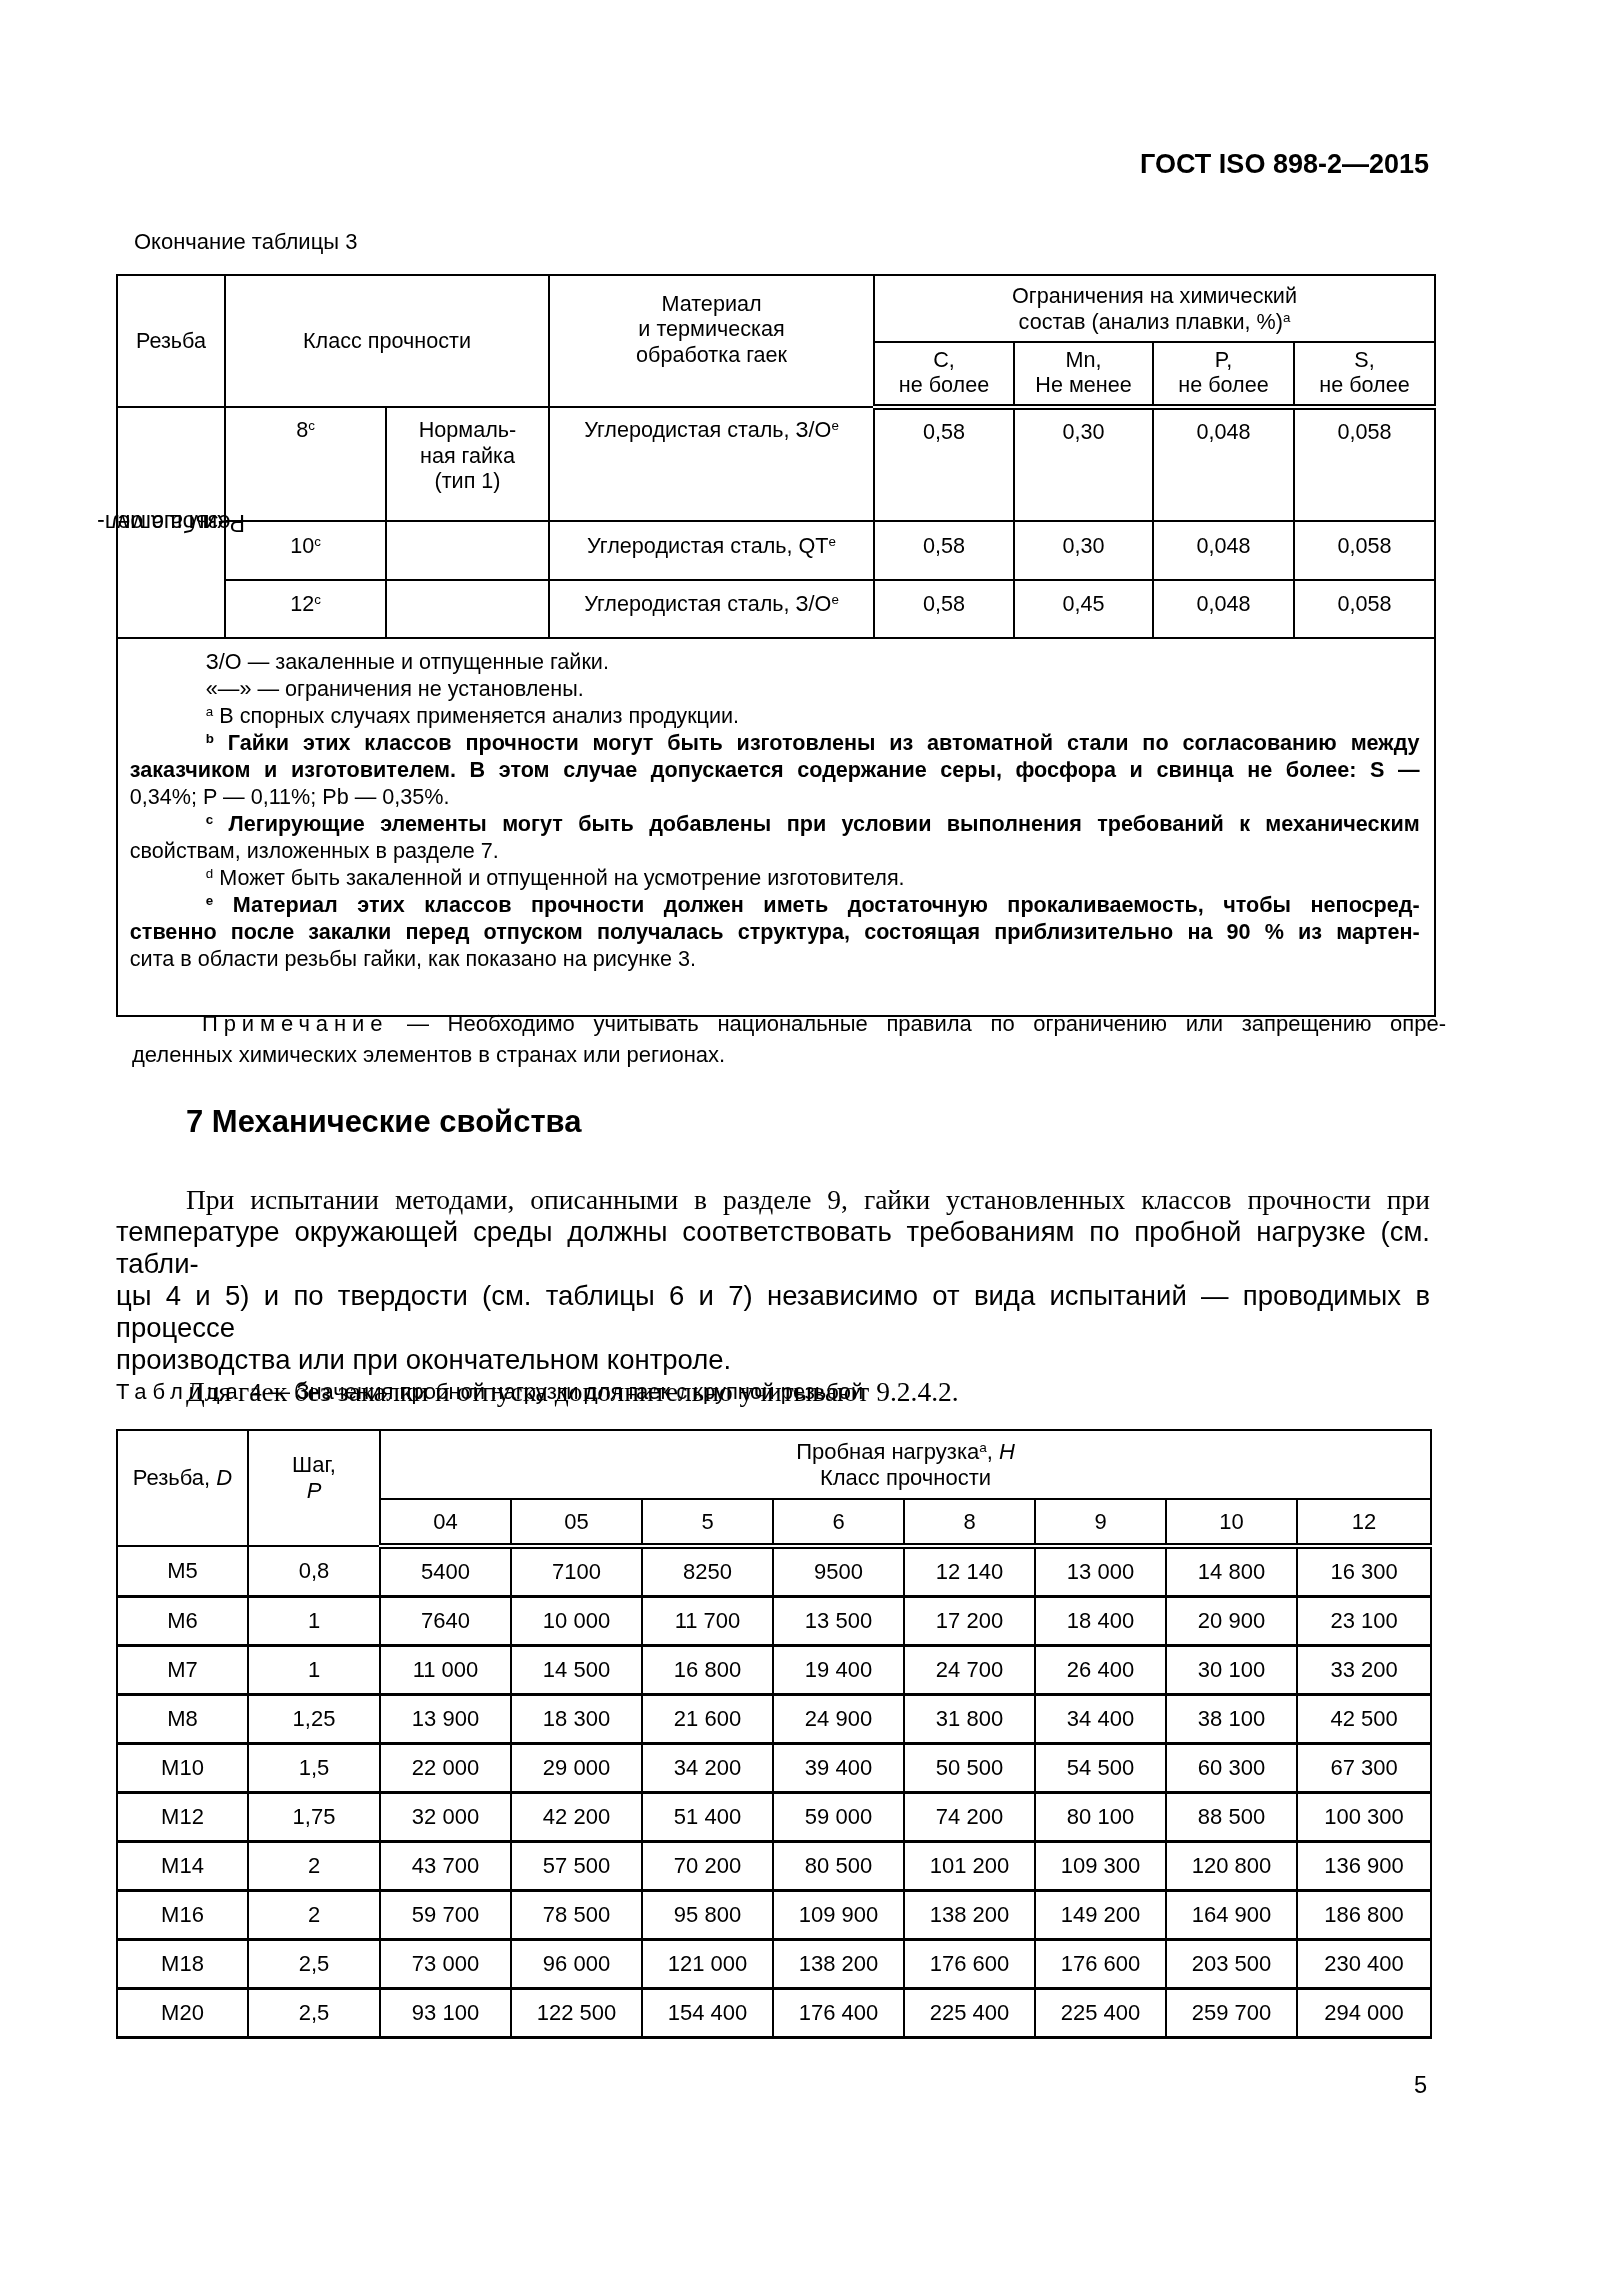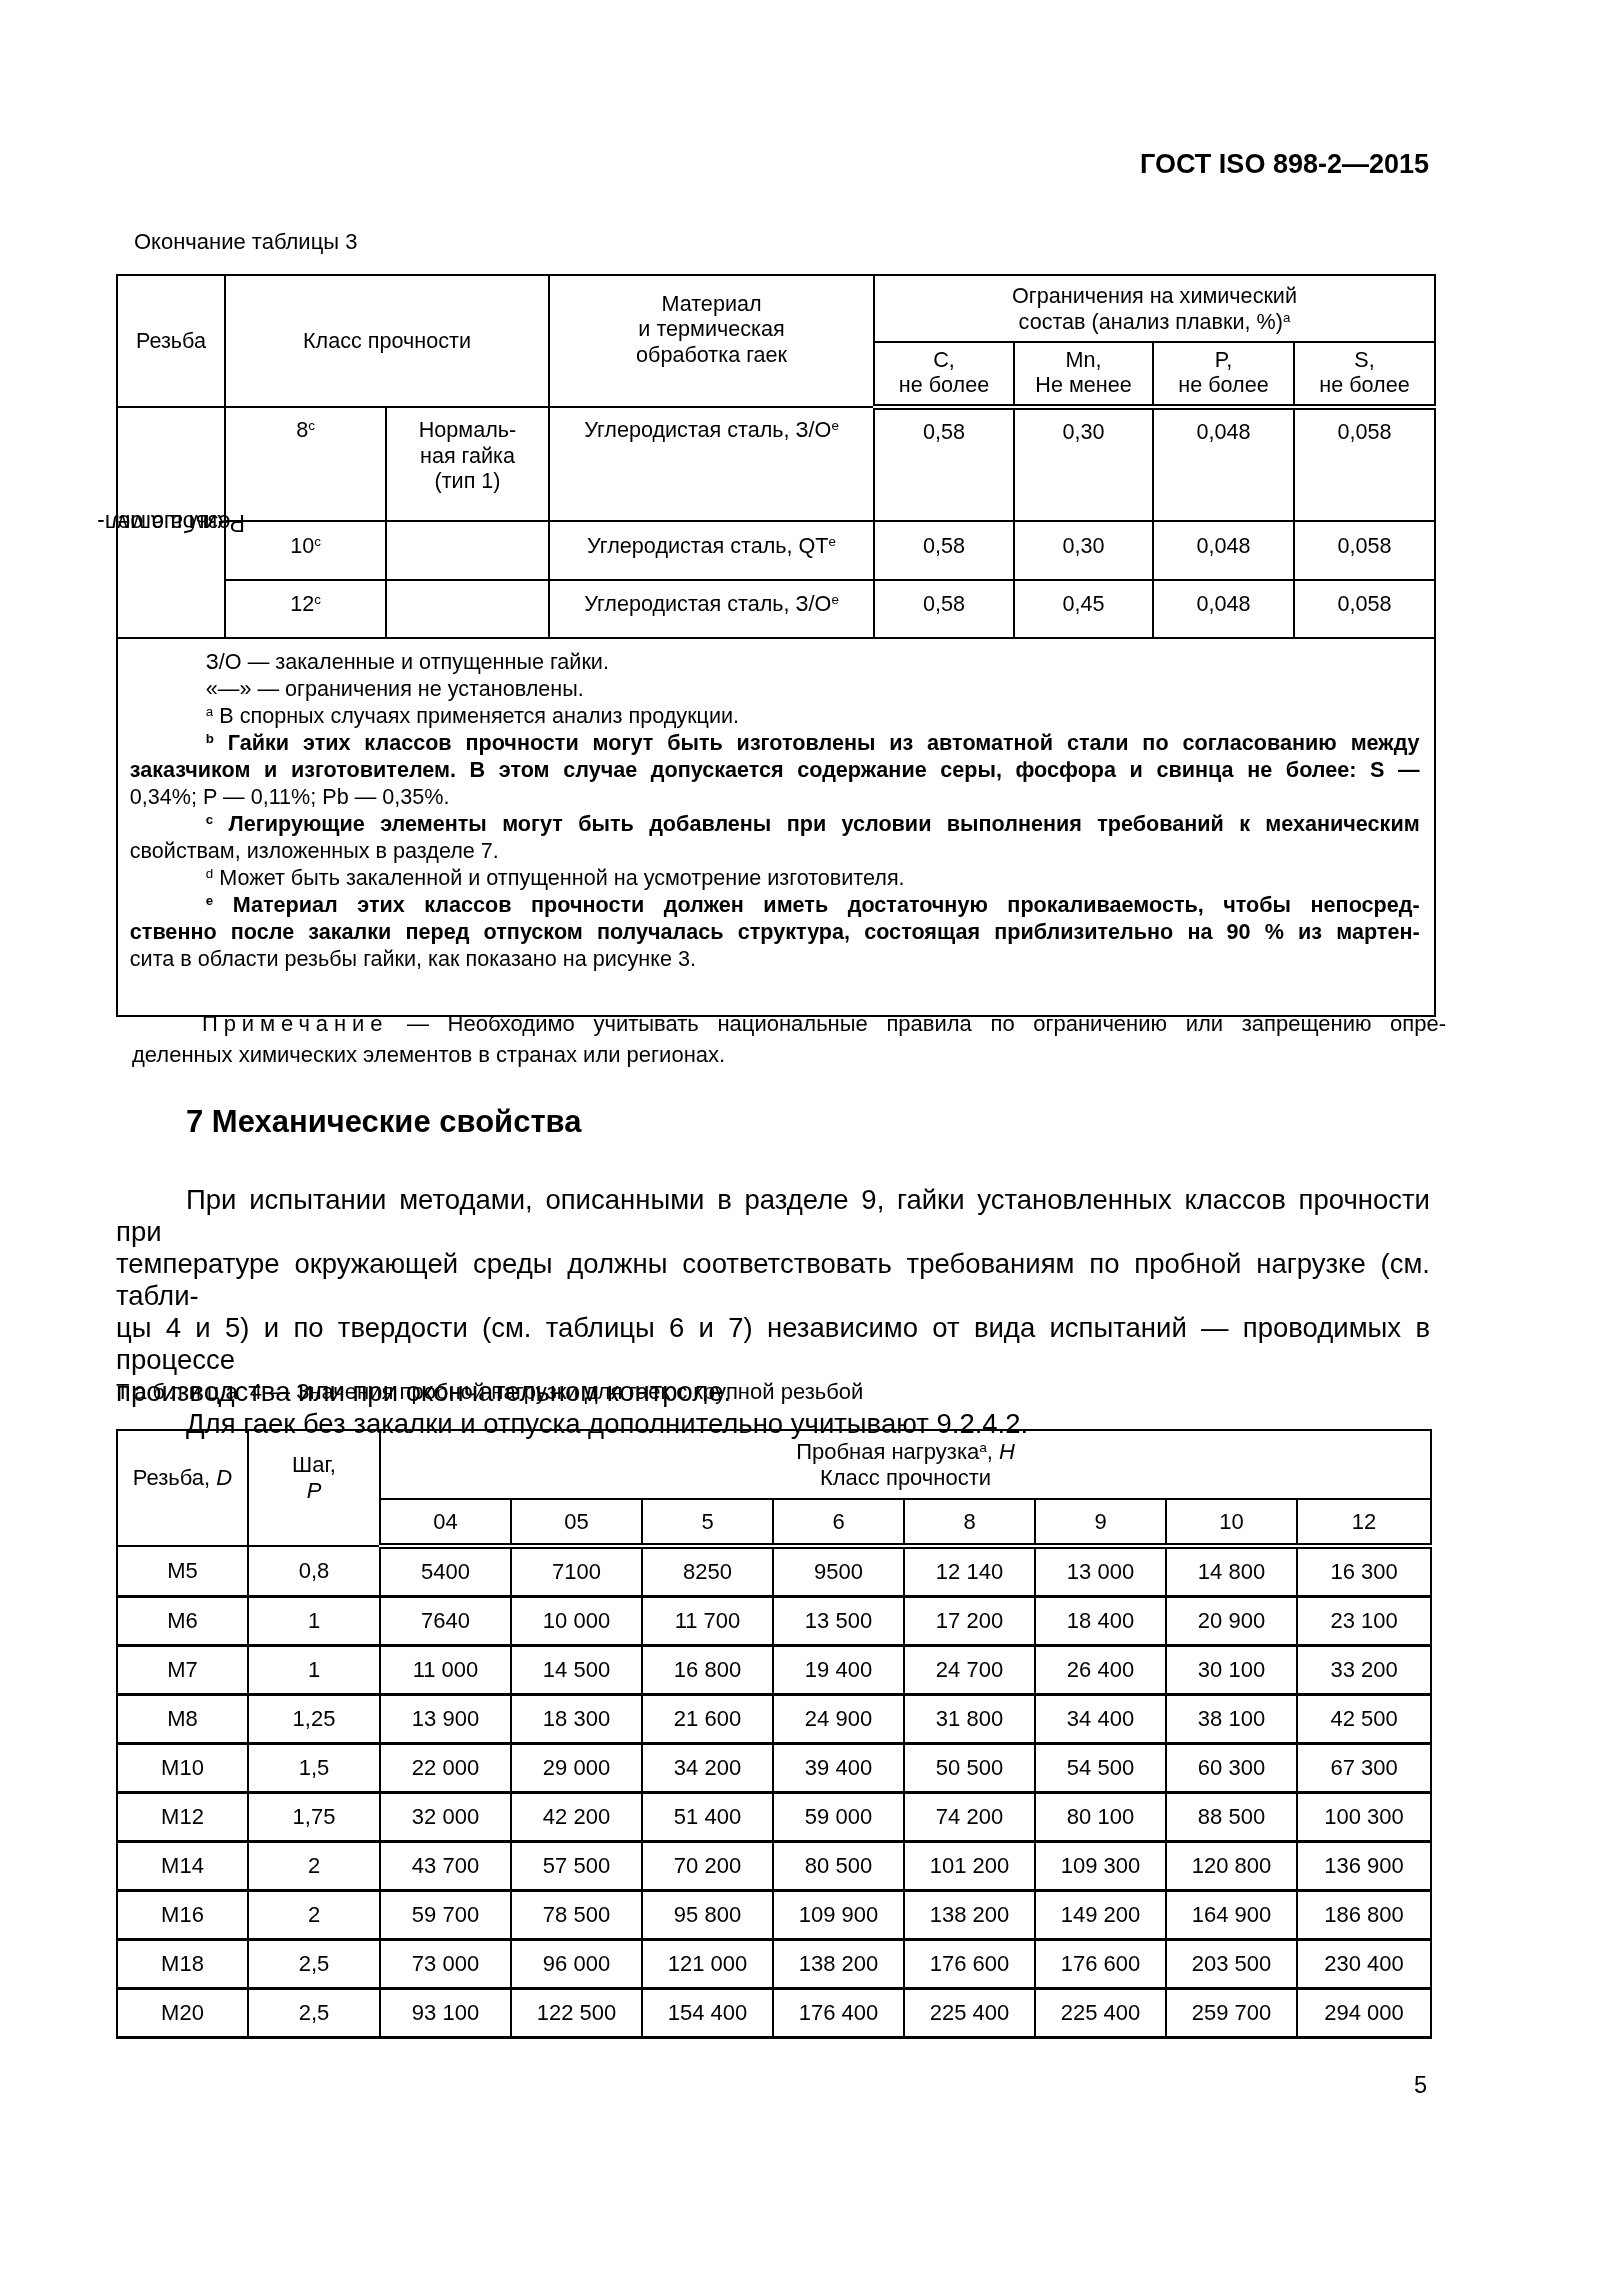--- a/index.html
+++ b/index.html
@@ -31,21 +31,21 @@
   .fl.ind { text-indent:76px; }
   .fl.just { text-align-last:justify;font-weight:bold; }
 
   
   .note { left:116px; width:1314px; top:1008px; font-size:22px; line-height:31px; text-align:justify;margin-left:16px; }
   .note .lbl { letter-spacing:5.9px; }
   .note .l1 { display:block; text-indent:70px; text-align:justify; text-align-last:justify; }
   .h7 { left:186px; top:1104px; font-size:31px; font-weight:bold; white-space:nowrap; }
   .para { left:116px; width:1314px; top:1184px; font-size:27.5px; line-height:32px; text-align:justify; }
   .para .pl { display:block; }
-  .para .ind { text-indent:70px; }
+  .para .ind { text-indent:70px;font-family:Liberation Serif, serif; }
   .para .j { text-align-last:justify; }
   .cap { left:116px; top:1379px; font-size:22px; white-space:nowrap; }
   .cap .lbl { letter-spacing:5.9px; }
 
   
   #t4 { left:116px; top:1429px; width:1313px; font-size:22px; line-height:26px; border:2.6px solid #000; }
   #t4 td { border:2px solid #000; }
   #t4 .g { height:69px; }
   #t4 .s td { height:43px;border-radius:15px; }
   #t4 tr.hlast td { border-bottom:6.5px double #000; }

